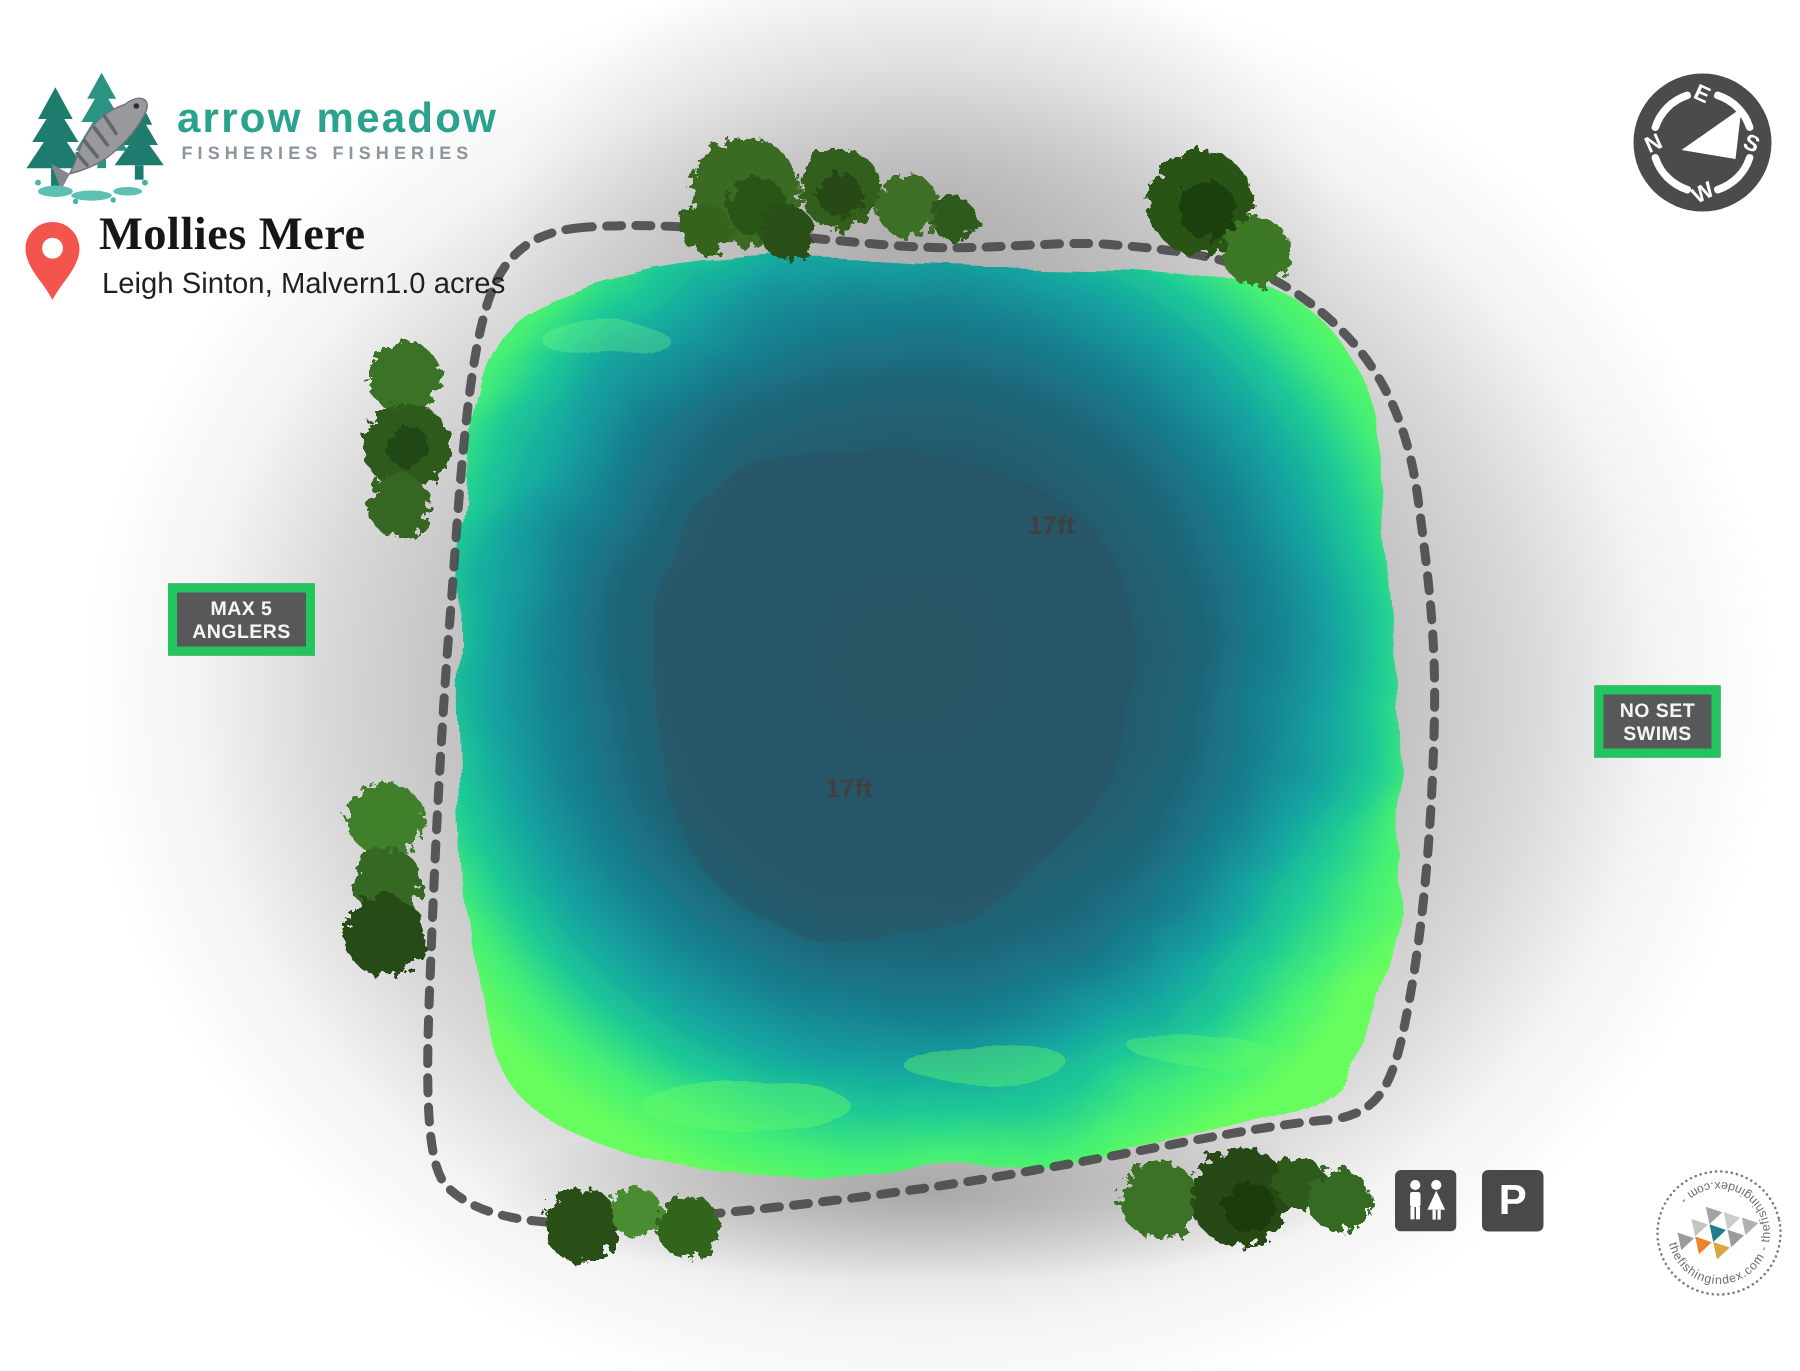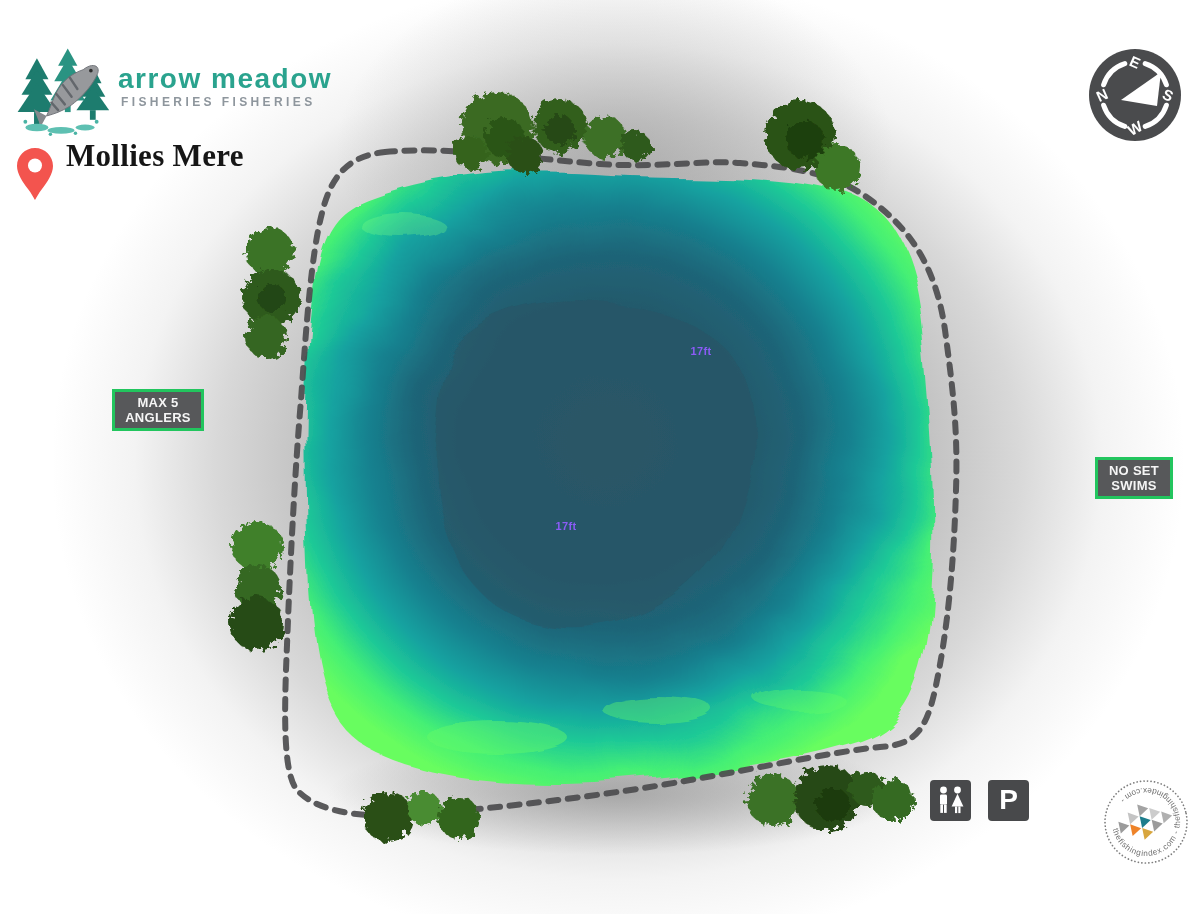--- a/index.html
+++ b/index.html
@@ -19,27 +19,27 @@
         rgba(135,135,135,.32) 68%, rgba(175,175,175,.15) 82%, rgba(255,255,255,0) 96%);
   }
   #scene{left:0;top:0;}
   
   #brand-name{left:118px;top:63px;font-size:28px;font-weight:600;letter-spacing:1.5px;color:#2aa38e;}
   #brand-tagline{left:121px;top:95px;font-size:12px;font-weight:700;letter-spacing:3.4px;color:#8e969d;}
   #venue-title{left:66px;top:138px;font-size:31px;font-weight:700;color:#161616;letter-spacing:.3px;font-family:Liberation Serif, serif;}
   #venue-sub{left:68px;top:178px;font-size:19.5px;color:#1f1f1f;}
   
   .badge{
-    background:#57585a;border:3px solid #22c55e;color:#f5f5f5;text-align:center;
+    background:#57585a;border:6px solid #22c55e;color:#f5f5f5;text-align:center;
     font-size:13px;font-weight:700;line-height:15px;padding:3px 5px;letter-spacing:.3px;
   }
   #badge-anglers{left:112px;top:389px;width:76px;}
-  #badge-swims{left:1063px;top:457px;width:62px;margin-left:32px;}
-  
-  .depth{color:#8b5cf6;font-size:11px;font-weight:700;transform:translate(-50%,-50%);letter-spacing:.3px;}
+  #badge-swims{left:1063px;top:457px;width:62px;}
+  
+  .depth{color:#404040;font-size:17px;font-weight:700;transform:translate(-50%,-50%);letter-spacing:.3px;}
   
   #parking{
     left:988px;top:780px;width:41px;height:41px;background:#48494b;border-radius:4px;
     color:#ffffff;font-weight:700;font-size:28px;text-align:center;line-height:40px;
   }
 </style>
 </head>
 <body>
 
 <div id="canvas">
@@ -177,20 +177,21 @@
   </svg>
   <div id="brand-name" class="abs">arrow meadow</div>
   <div id="brand-tagline" class="abs">FISHERIES FISHERIES</div>
 
   <svg class="abs" style="left:16px;top:146px;" width="38" height="56" viewBox="0 0 38 54">
     <path d="M19,1 C9,1 1,9 1,19 C1,27 7,35.5 12,42 C15.5,46.5 19,53 19,53
              C19,53 22.5,46.5 26,42 C31,35.5 37,27 37,19 C37,9 29,1 19,1 Z" fill="#f3544e"></path>
     <circle cx="19" cy="18.5" r="7" fill="#ffffff"></circle>
   </svg>
   <div id="venue-title" class="abs">Mollies Mere</div>
+  <div id="venue-sub" class="abs"><span>Leigh Sinton, Malvern</span><span>1.0 acres</span></div>
 
   <svg class="abs" style="left:1088px;top:48px;" width="94" height="94" viewBox="0 0 94 94">
     <circle cx="47" cy="47" r="46" fill="#4a4b4d"></circle>
     <g stroke="#ffffff" stroke-width="5" fill="none" stroke-linecap="round">
       <path d="M57.2,15.6 A33,33 0 0 1 78.4,36.8"></path>
       <path d="M78.4,57.2 A33,33 0 0 1 57.2,78.4"></path>
       <path d="M36.8,78.4 A33,33 0 0 1 15.6,57.2"></path>
       <path d="M15.6,36.8 A33,33 0 0 1 36.8,15.6"></path>
     </g>
     <g fill="#ffffff" font-size="15" font-weight="700" text-anchor="middle" font-family="Liberation Sans, sans-serif">

